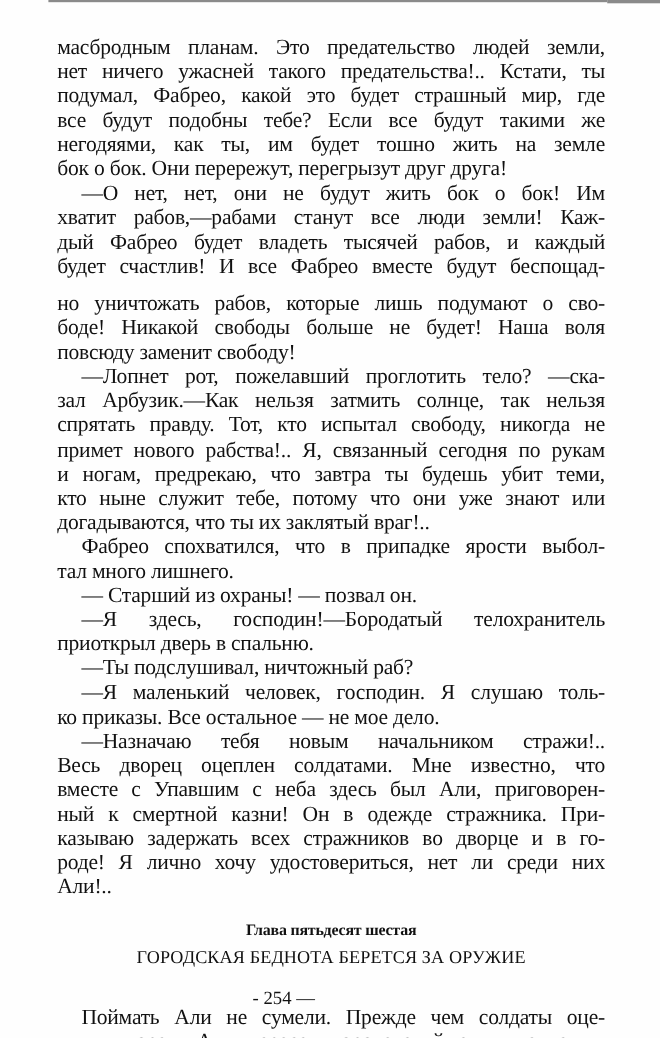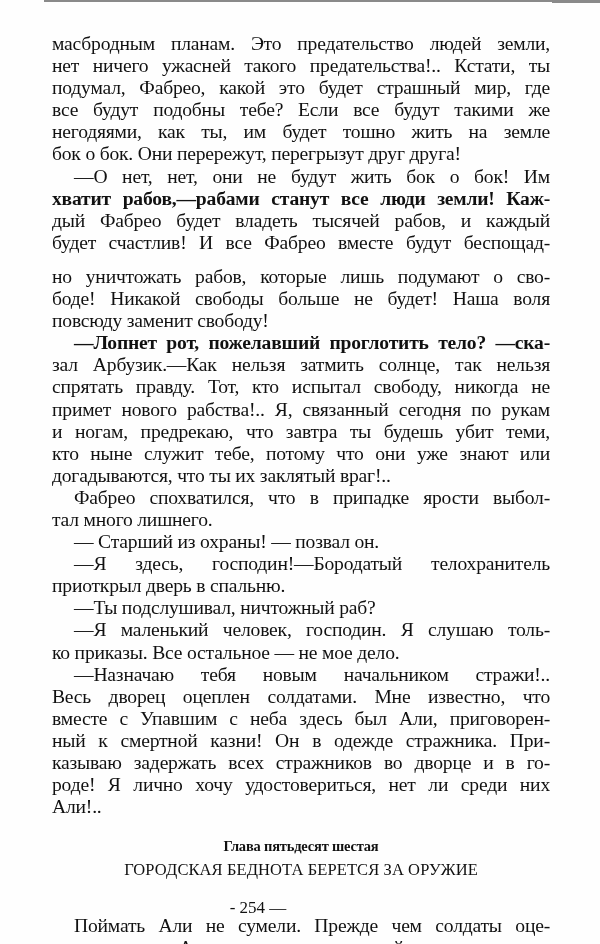--- a/index.html
+++ b/index.html
@@ -37,27 +37,27 @@
 <div class="top-rule-r"></div>
 
 <div class="page">
   <div class="line" style="white-space: normal; overflow: hidden; text-align-last: justify;">масбродным планам. Это предательство людей земли,</div>
   <div class="line" style="white-space: normal; overflow: hidden; text-align-last: justify;">нет ничего ужасней такого предательства!.. Кстати, ты</div>
   <div class="line" style="white-space: normal; overflow: hidden; text-align-last: justify;">подумал, Фабрео, какой это будет страшный мир, где</div>
   <div class="line" style="white-space: normal; overflow: hidden; text-align-last: justify;">все будут подобны тебе? Если все будут такими же</div>
   <div class="line" style="white-space: normal; overflow: hidden; text-align-last: justify;">негодяями, как ты, им будет тошно жить на земле</div>
   <div class="line last">бок о бок. Они перережут, перегрызут друг друга!</div>
   <div class="line indent" style="white-space: normal; overflow: hidden; text-align-last: justify;">—О нет, нет, они не будут жить бок о бок! Им</div>
-  <div class="line" style="white-space: normal; overflow: hidden; text-align-last: justify; font-weight: bold;">хватит рабов,—рабами станут все люди земли! Каж-</div>
+  <div class="line" style="white-space: normal; overflow: hidden; text-align-last: justify;">хватит рабов,—рабами станут все люди земли! Каж-</div>
   <div class="line" style="white-space: normal; overflow: hidden; text-align-last: justify;">дый Фабрео будет владеть тысячей рабов, и каждый</div>
   <div class="line" style="white-space: normal; overflow: hidden; text-align-last: justify;">будет счастлив! И все Фабрео вместе будут беспощад-</div>
   <div class="line" style="white-space: normal; overflow: hidden; text-align-last: justify; margin-top: 12px;">но уничтожать рабов, которые лишь подумают о сво-</div>
   <div class="line" style="white-space: normal; overflow: hidden; text-align-last: justify;">боде! Никакой свободы больше не будет! Наша воля</div>
   <div class="line last">повсюду заменит свободу!</div>
-  <div class="line indent" style="white-space: normal; overflow: hidden; text-align-last: justify; font-weight: bold;">—Лопнет рот, пожелавший проглотить тело? —ска-</div>
+  <div class="line indent" style="white-space: normal; overflow: hidden; text-align-last: justify;">—Лопнет рот, пожелавший проглотить тело? —ска-</div>
   <div class="line" style="white-space: normal; overflow: hidden; text-align-last: justify;">зал Арбузик.—Как нельзя затмить солнце, так нельзя</div>
   <div class="line" style="white-space: normal; overflow: hidden; text-align-last: justify;">спрятать правду. Тот, кто испытал свободу, никогда не</div>
   <div class="line" style="white-space: normal; overflow: hidden; text-align-last: justify;">примет нового рабства!.. Я, связанный сегодня по рукам</div>
   <div class="line" style="white-space: normal; overflow: hidden; text-align-last: justify;">и ногам, предрекаю, что завтра ты будешь убит теми,</div>
   <div class="line" style="white-space: normal; overflow: hidden; text-align-last: justify;">кто ныне служит тебе, потому что они уже знают или</div>
   <div class="line last">догадываются, что ты их заклятый враг!..</div>
   <div class="line indent" style="white-space: normal; overflow: hidden; text-align-last: justify;">Фабрео спохватился, что в припадке ярости выбол-</div>
   <div class="line last">тал много лишнего.</div>
   <div class="line indent last">— Старший из охраны! — позвал он.</div>
   <div class="line indent" style="white-space: normal; overflow: hidden; text-align-last: justify;">—Я здесь, господин!—Бородатый телохранитель</div>

